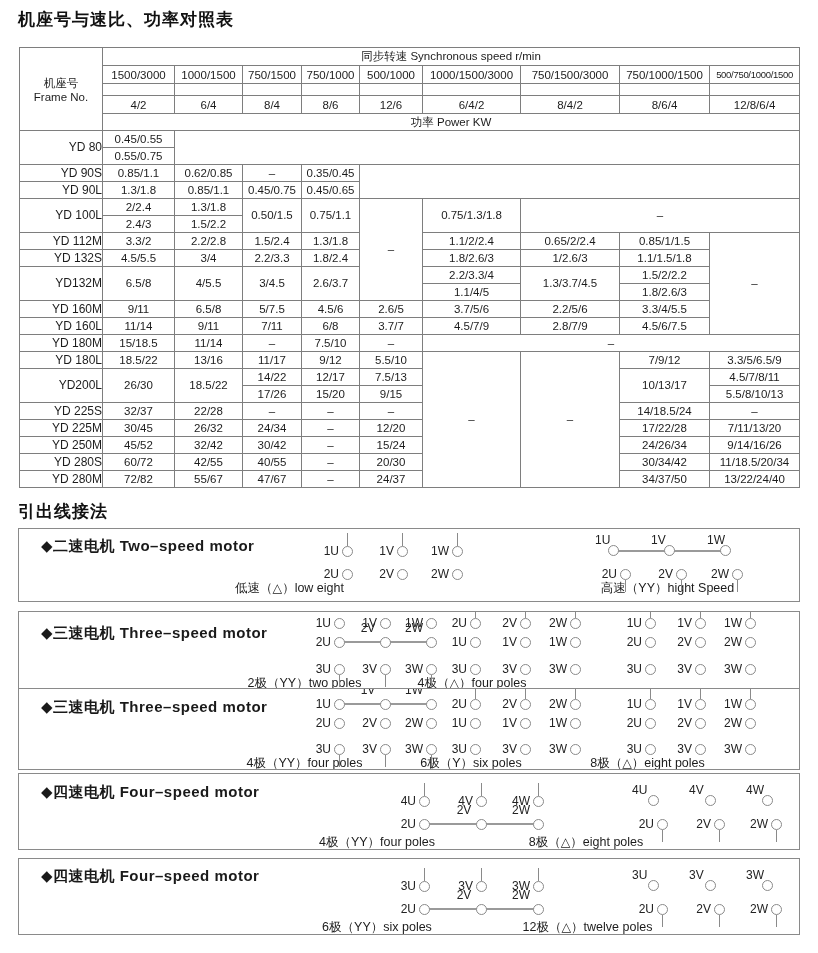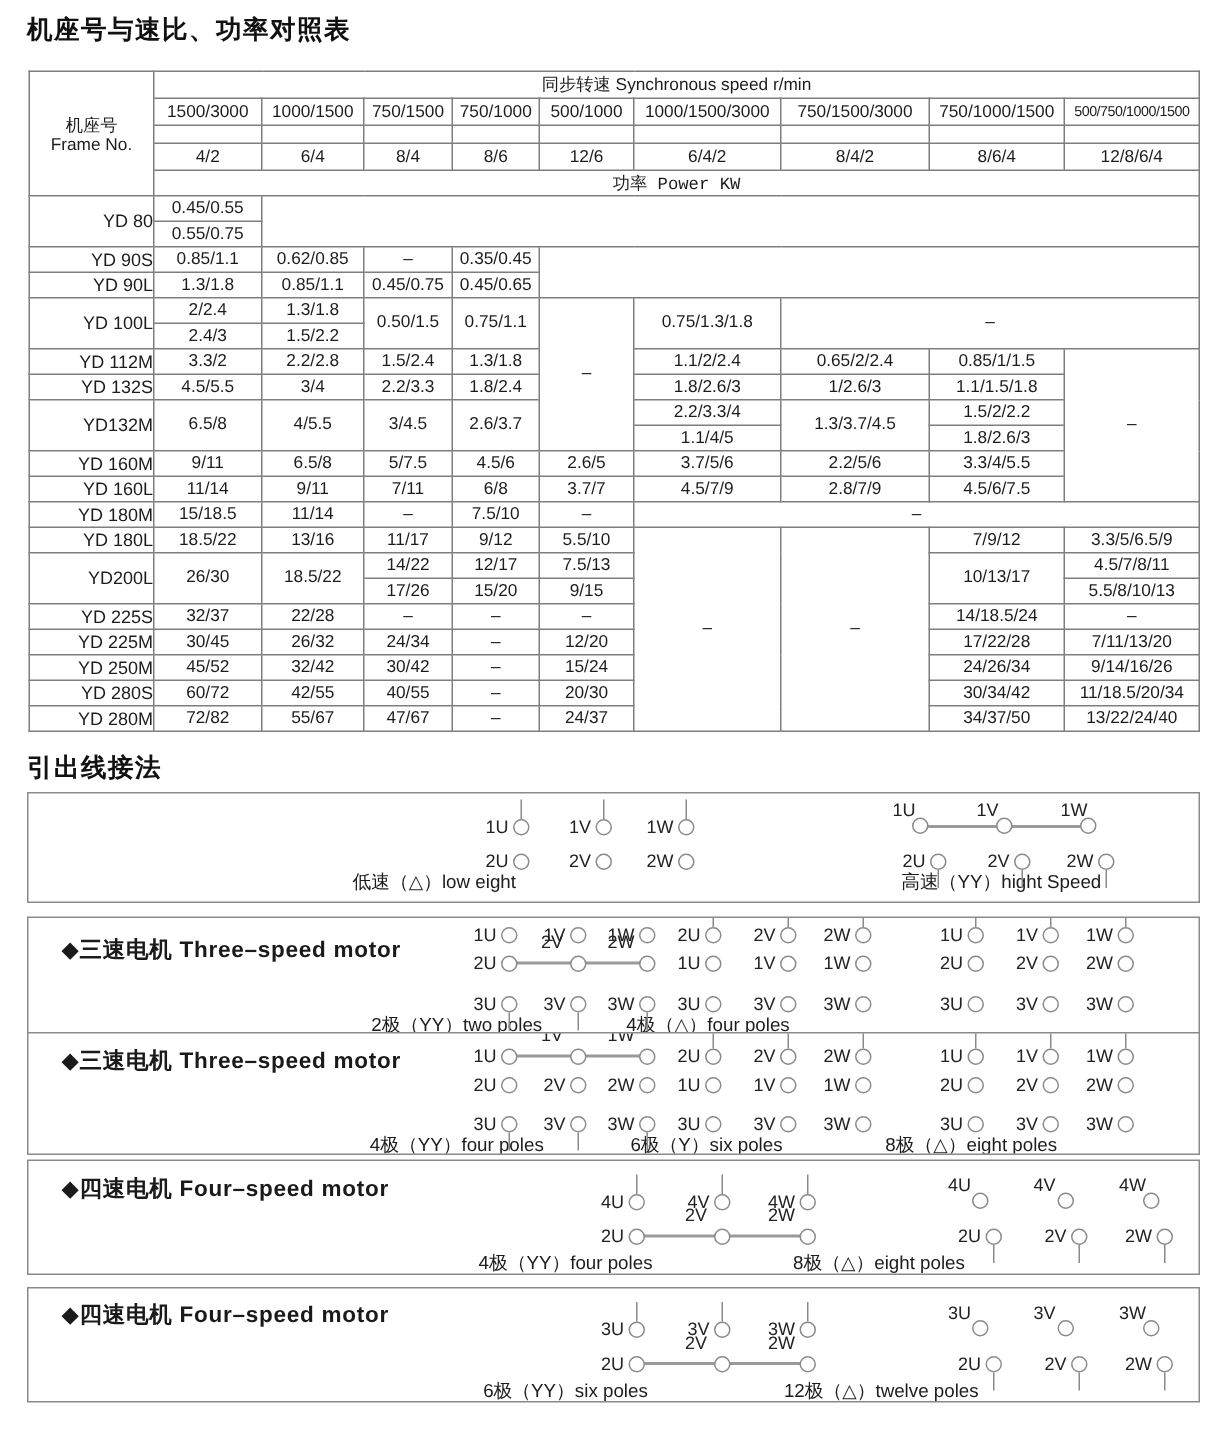--- a/index.html
+++ b/index.html
@@ -7,21 +7,21 @@
   #page{position:relative;width:818px;height:953px;background:#fff;overflow:hidden;}
   .doc-title{position:absolute;left:18px;font-size:17px;font-weight:bold;color:#111;letter-spacing:1px;text-align:center;}
   #title-table{top:8px;}
   #title-conn{top:500px;}
 
   
   #tblwrap{position:absolute;left:19px;top:47px;}
   table{border-collapse:collapse;table-layout:fixed;width:780px;}
   td,th{border:1px solid #7e7e7e;text-align:center;vertical-align:middle;
         font-size:11.5px;font-weight:normal;color:#1c1c1c;padding:0;white-space:nowrap;overflow:hidden;}
-  tr.hrow{height:18px;} tr.gaprow{height:12px;} tr.powrow{height:17px;font-family:Liberation Mono, monospace;}
+  tr.hrow{height:18px;} tr.gaprow{height:12px;} tr.powrow{height:17px;}
   tbody tr{height:17px;line-height:15px;}
   td.small{font-size:9.5px;letter-spacing:-0.3px;}
   td.name{font-size:12px;text-align:right;}
 
   
   .cbox{position:absolute;left:18px;width:780px;border:1px solid #8a8a8a;background:#fff;overflow:hidden;}
   .cbox-head{position:absolute;left:22px;font-size:15px;font-weight:bold;color:#1a1a1a;letter-spacing:0.5px;}
   .diag{position:absolute;}
   .diag-cap{position:absolute;font-size:12.5px;color:#1c1c1c;text-align:center;white-space:nowrap;}
   .trow{position:absolute;left:0;height:22px;}
@@ -288,20 +288,21 @@
             <td>34/37/50</td>
             <td>13/22/24/40</td>
           </tr>
         </tbody>
     </table>
   </div>
 
   <div class="doc-title" id="title-conn">引出线接法</div>
 
   <div class="cbox" style="top:528px;height:72px;">
+    <div class="cbox-head" style="top:8px;">◆二速电机 Two–speed motor</div>
     <div class="diag" style="left:298px;top:0;">
         <div class="trow" style="top: 11px; width: 175px;">
           <div class="term" style="left: 0px;">
             <span class="lbl">1U</span>
             <span class="c up"></span>
           </div>
           <div class="term" style="left: 55px;">
             <span class="lbl">1V</span>
             <span class="c up"></span>
           </div>

